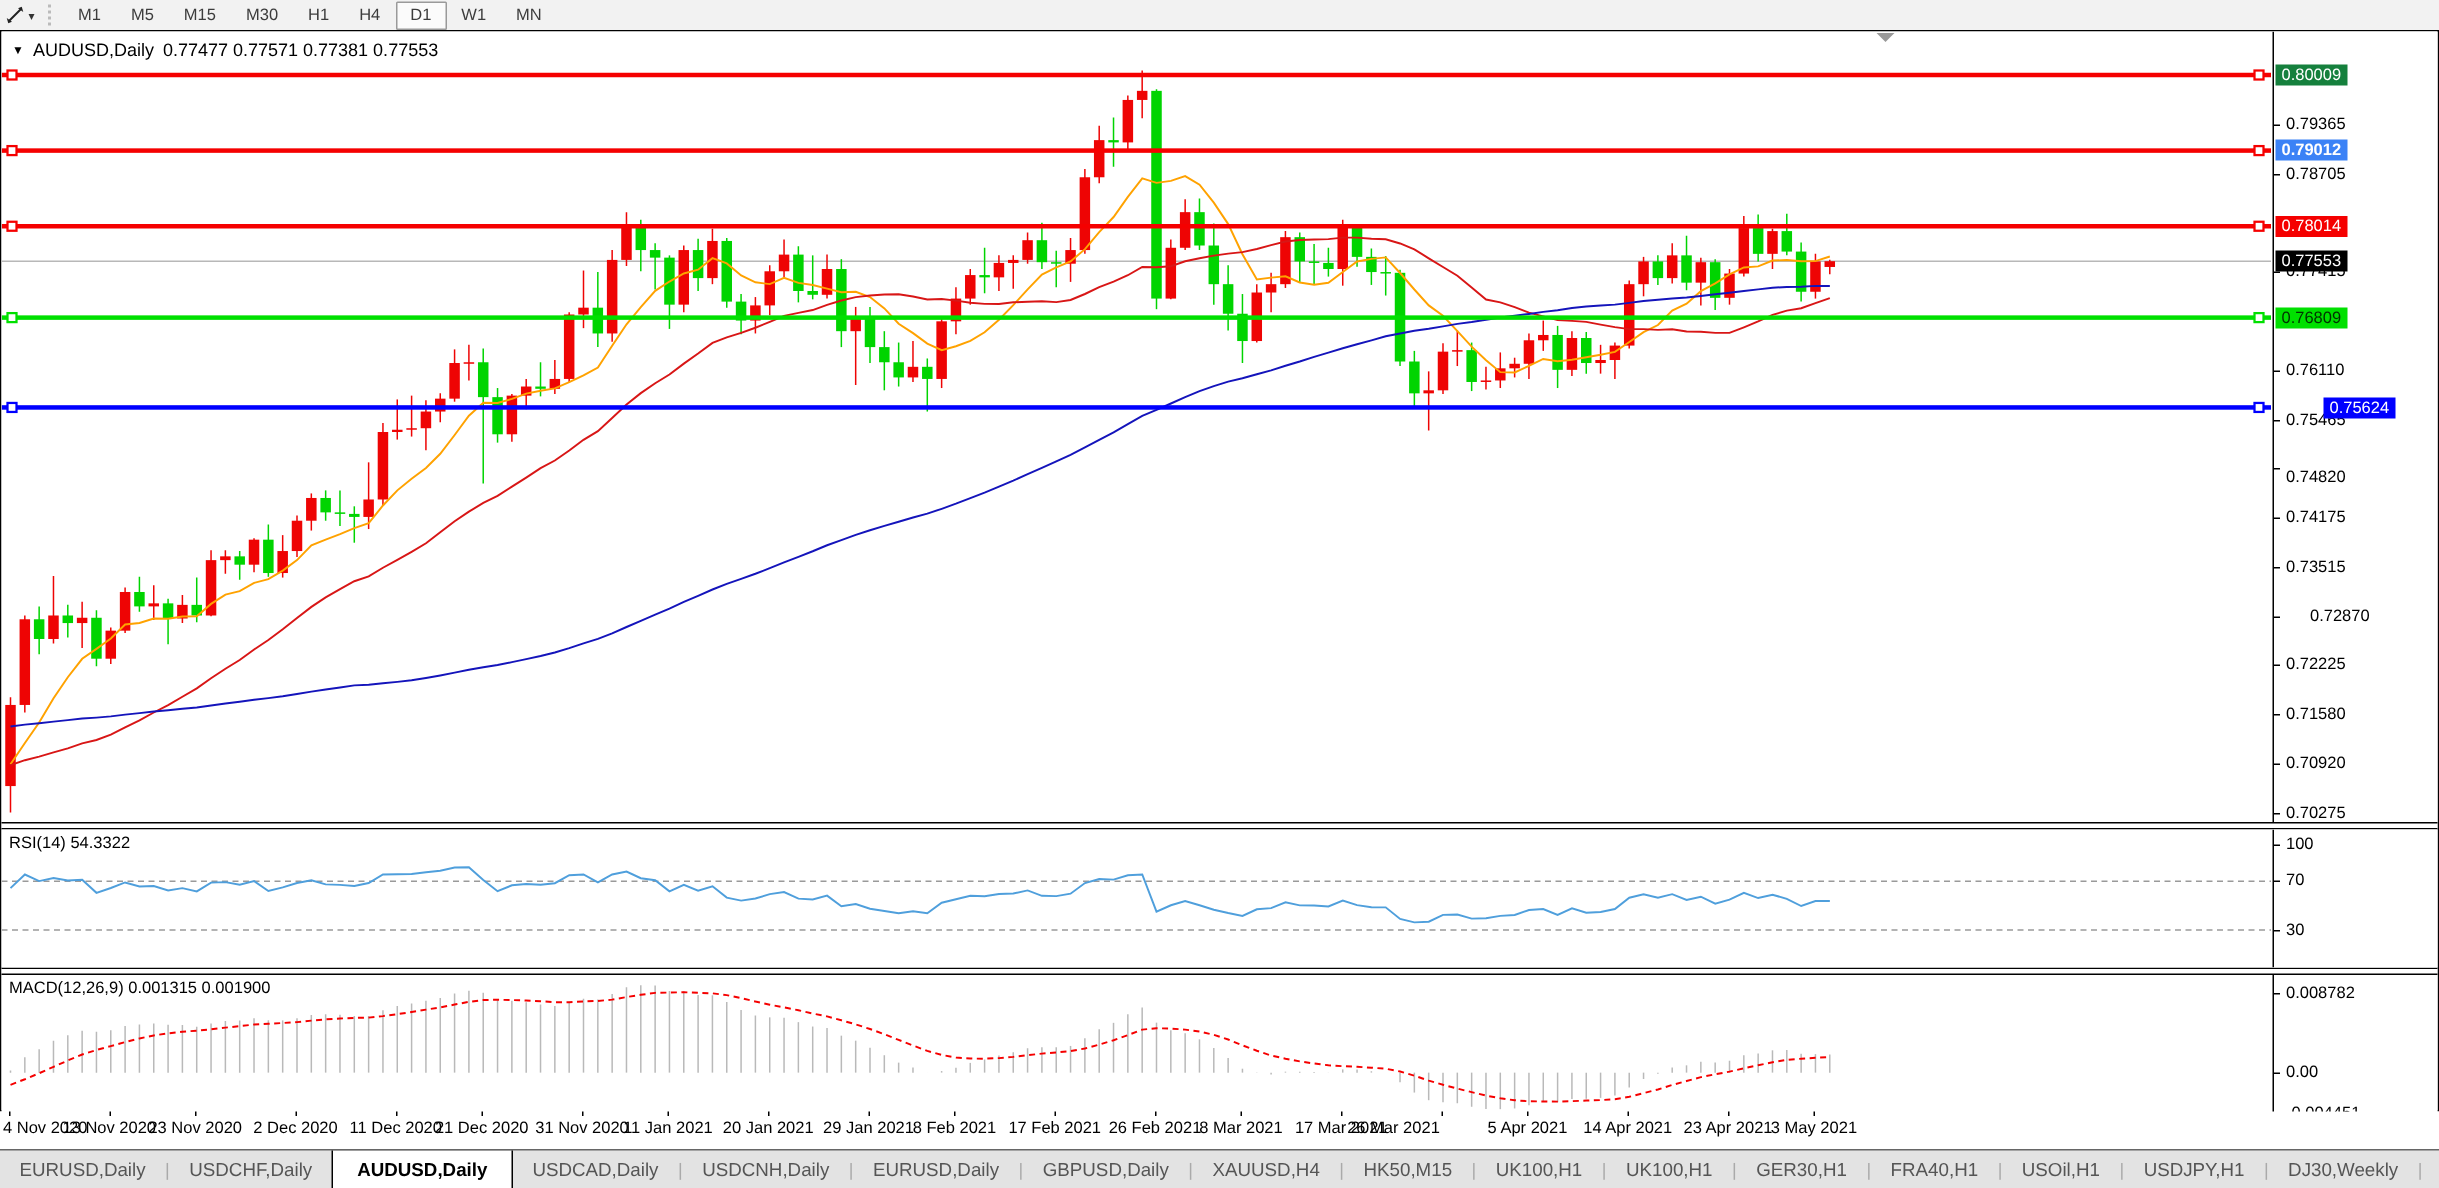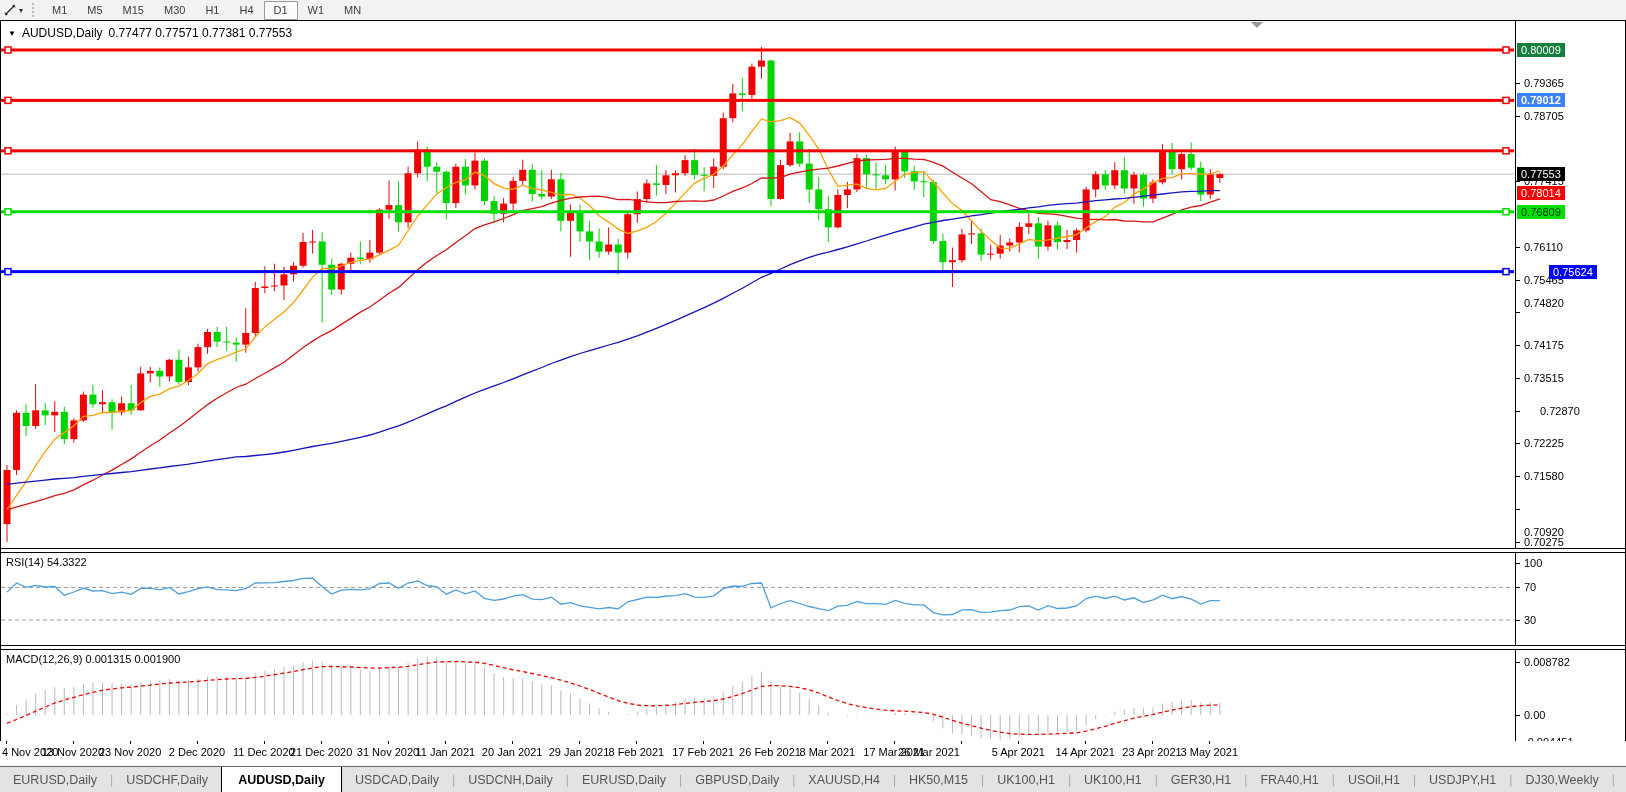--- a/index.html
+++ b/index.html
@@ -351,38 +351,38 @@
           <div class="scale-label" style="top: 61.5499px;">0.79365</div>
           <div class="scale-tick" style="top: 94.9085px;"></div>
           <div class="scale-label" style="top: 94.9085px;">0.78705</div>
           <div class="scale-tick" style="top: 160.109px;"></div>
           <div class="scale-label" style="top: 160.109px;">0.77415</div>
           <div class="scale-tick" style="top: 226.068px;"></div>
           <div class="scale-label" style="top: 226.068px;">0.76110</div>
           <div class="scale-tick" style="top: 258.669px;"></div>
           <div class="scale-label" style="top: 258.669px;">0.75465</div>
           <div class="scale-tick" style="top: 291.269px;"></div>
-          <div class="scale-label" style="top: 282px;">0.74820</div>
+          <div class="scale-label" style="top: 297px;">0.74820</div>
           <div class="scale-tick" style="top: 323.87px;"></div>
           <div class="scale-label" style="top: 323.87px;">0.74175</div>
           <div class="scale-tick" style="top: 357.228px;"></div>
           <div class="scale-label" style="top: 357.228px;">0.73515</div>
           <div class="scale-tick" style="top: 389.829px;"></div>
           <div class="scale-label" style="top: 389.829px; padding-left: 16px;">0.72870</div>
           <div class="scale-tick" style="top: 422.429px;"></div>
           <div class="scale-label" style="top: 422.429px;">0.72225</div>
           <div class="scale-tick" style="top: 455.03px;"></div>
           <div class="scale-label" style="top: 455.03px;">0.71580</div>
           <div class="scale-tick" style="top: 488.388px;"></div>
-          <div class="scale-label" style="top: 488.388px; margin-top: 23px;">0.70920</div>
+          <div class="scale-label" style="top: 488.388px;">0.70920</div>
           <div class="scale-tick" style="top: 520.989px;"></div>
           <div class="scale-label" style="top: 520.989px;">0.70275</div>
           <div class="badge" style="top: 29px; background: #15803d; color: rgb(255, 255, 255);">0.80009</div>
           <div class="badge" style="top: 79.3917px; background: #3b82f6; color: rgb(255, 255, 255); font-weight: bold;">0.79012</div>
-          <div class="badge" style="top: 129.834px; background: rgb(245, 0, 0); color: rgb(255, 255, 255); margin-top: 42px;">0.78014</div>
+          <div class="badge" style="top: 129.834px; background: rgb(245, 0, 0); color: rgb(255, 255, 255);">0.78014</div>
           <div class="badge" style="top: 190.739px; background: rgb(0, 224, 0); color: rgb(0, 51, 0);">0.76809</div>
           <div class="badge" style="top: 250.633px; background: rgb(0, 0, 255); color: rgb(255, 255, 255); margin-left: 32px;">0.75624</div>
           <div class="badge" style="top: 153.134px; background: rgb(0, 0, 0);">0.77553</div>
         </div>
       <div id="chart-title">
         <span class="tri">▼</span>
         <span>AUDUSD,Daily</span>
         <span>0.77477 0.77571 0.77381 0.77553</span>
       </div>
     </div>

